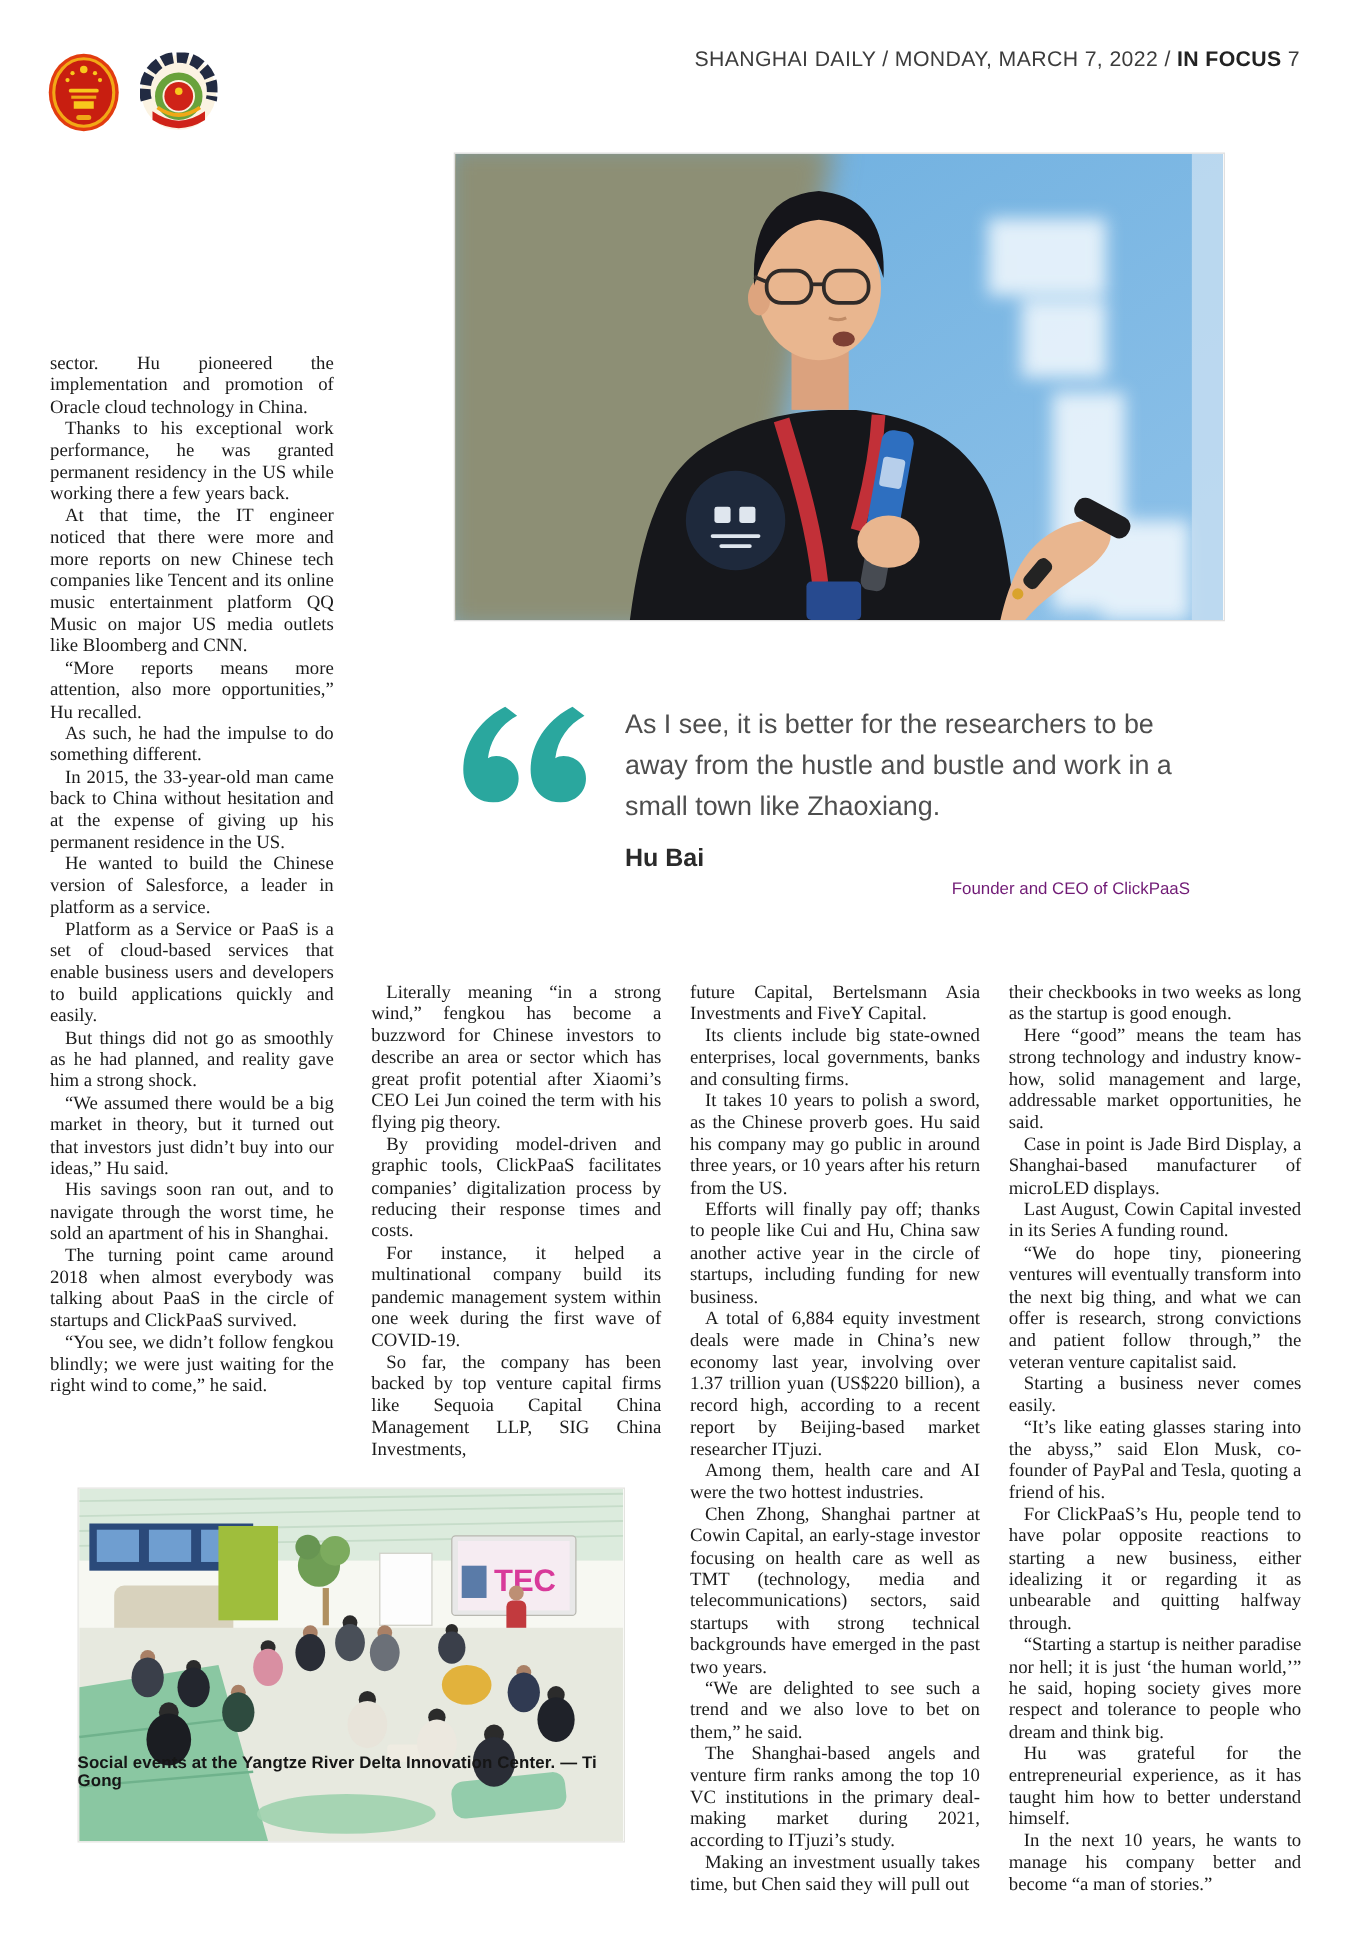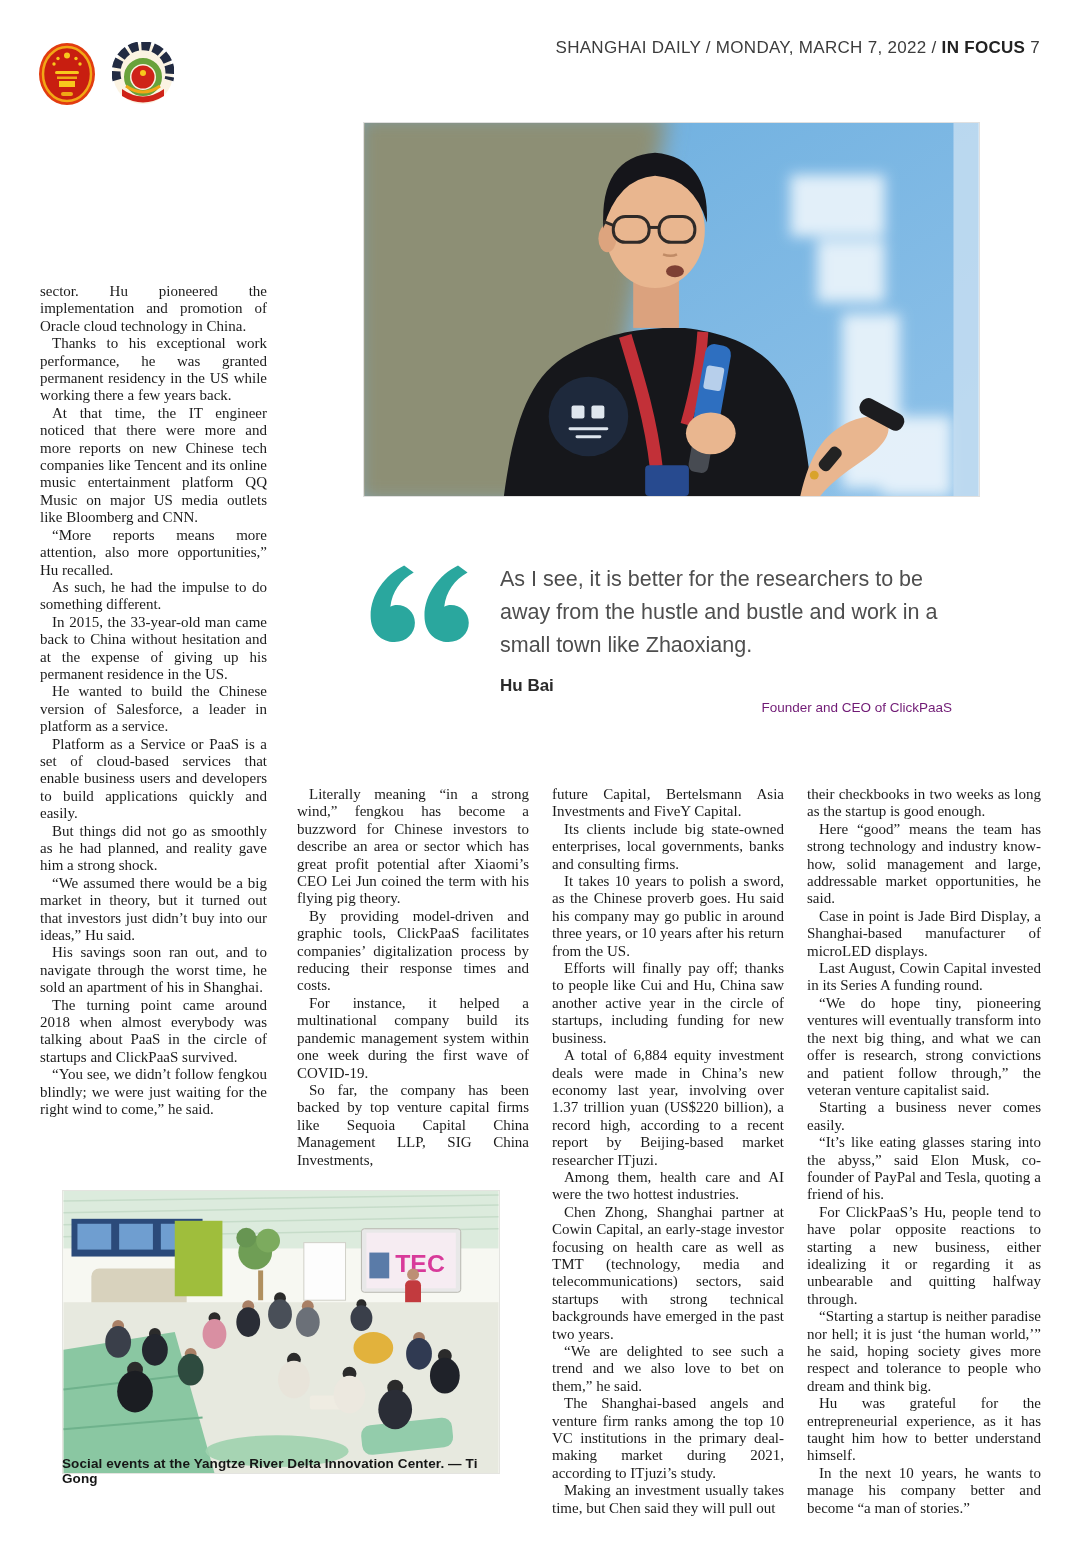--- a/index.html
+++ b/index.html
@@ -23,35 +23,35 @@
   
   .main-photo {
     position:absolute; left:363px; top:122px; width:617px; height:375px;
     border:1px solid #e0e0e0; box-sizing:border-box; overflow:hidden;
   }
   .bottom-photo {
     position:absolute; left:62px; top:1190px; width:438px; height:284px;
     border:1px solid #e4e4e0; box-sizing:border-box; overflow:hidden;
   }
   .photo-caption {
-    position:absolute; left:62px; top:1456px; width:450px;
+    position:absolute; left:62px; top:1402px; width:450px;
     font-family:"Liberation Sans", sans-serif; font-weight:700;
     font-size:13.5px; color:#161616; letter-spacing:.1px;
   }
 
   
   .quote-glyph { position:absolute; left:368px; top:563px; }
   .quote-block { position:absolute; left:500px; top:563px; width:452px; }
   .quote-text {
     font-family:"Liberation Sans", sans-serif; font-weight:300;
     font-size:21.5px; line-height:33px; color:#4e4e4e; margin:0;
   }
   .quote-name {
     margin-top:14px; font-family:"Liberation Sans", sans-serif;
-    font-weight:700; font-size:17px; color:#2a2a2a;
+    font-weight:700; font-size:20px; color:#2a2a2a;
   }
   .quote-title {
     margin-top:4px; font-family:"Liberation Sans", sans-serif;
     font-size:13.5px; color:#701a75;text-align:right;
   }
 
   
   .col {
     position:absolute; text-align:justify;
     font-size:15px; line-height:17.4px; color:#1b1b1b;

